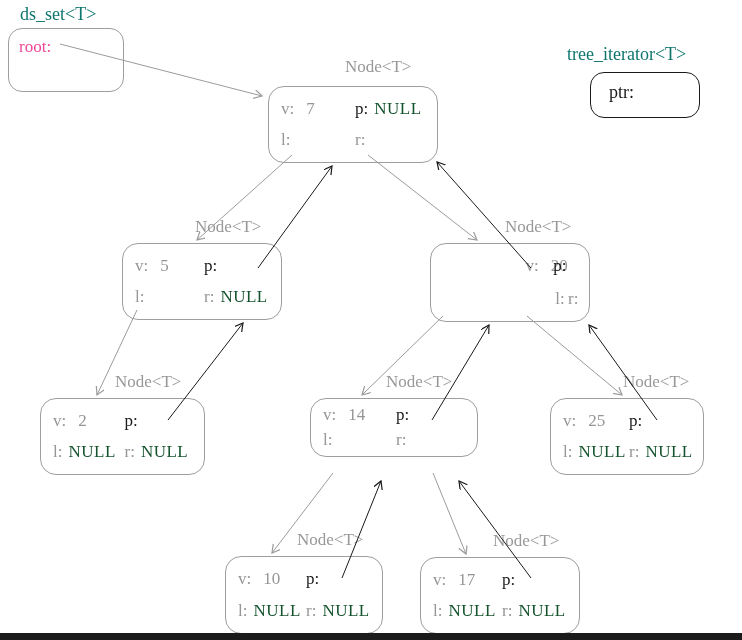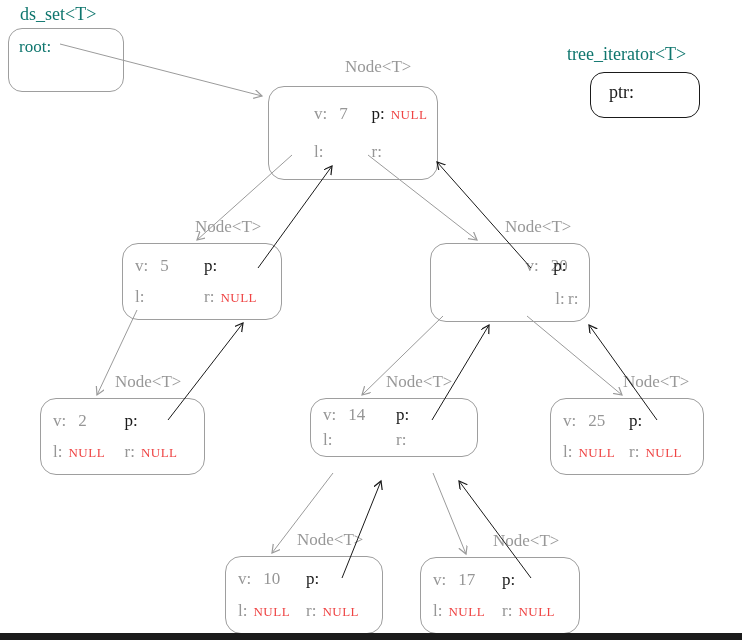--- a/index.html
+++ b/index.html
@@ -21,28 +21,28 @@
     display:flex; flex-direction:column; justify-content:space-evenly;
     font-size:17px;
   }
   .nrow { display:flex; }
   .half { width:50%; white-space:nowrap; }
   .half:first-child { padding-left:12px; }
   .half:last-child  { padding-left:2px; }
   .gray { color:#969696; }
   .dark { color:#1a1a1a; }
   .val  { margin-left:12px; }
-  .nullv { font-size:13px; color:#ef4444; margin-left:6px; letter-spacing:0.5px; }
+  .nullv { font-size:17px; color:#14532d; margin-left:6px; letter-spacing:0.5px; }
 
   .dsbox {
     position:absolute;
     border:1px solid #9e9e9e;
     border-radius:14px;
     background:#ffffff;
-    color:#0f766e;
+    color:#ec4899;
     font-size:17px;
     padding:5px 0 0 10px;
   }
   .dsbox .frow { line-height:26px; white-space:nowrap; }
 
   .itbox {
     position:absolute;
     border:1.5px solid #1a1a1a;
     border-radius:14px;
     background:#ffffff;
@@ -62,21 +62,21 @@
 <div class="dsbox" style="left:8px;top:28px;width:116px;height:64px;">
   <div class="frow"><span>root:</span></div>
 </div>
 
 <div class="struct-title" style="left:567px;top:44px;">tree_iterator&lt;T&gt;</div>
 <div class="itbox" style="left:590px;top:72px;width:110px;height:46px;">
   <span>ptr:</span>
 </div>
 
 <div class="node-title" style="left:345px;top:57px;">Node&lt;T&gt;</div>
-<div class="node" style="left:268px;top:86px;width:170px;height:94px;padding-left:33px;">
+<div class="node" style="left:268px;top:86px;width:170px;height:77px;">
   <div class="nrow">
     <span class="half"><span class="gray">v:</span><span class="gray val">7</span></span>
     <span class="half"><span class="dark">p:</span><span class="nullv">NULL</span></span>
   </div>
   <div class="nrow">
     <span class="half"><span class="gray">l:</span><span class="nullv"></span></span>
     <span class="half"><span class="gray">r:</span><span class="nullv"></span></span>
   </div>
 </div>
 

